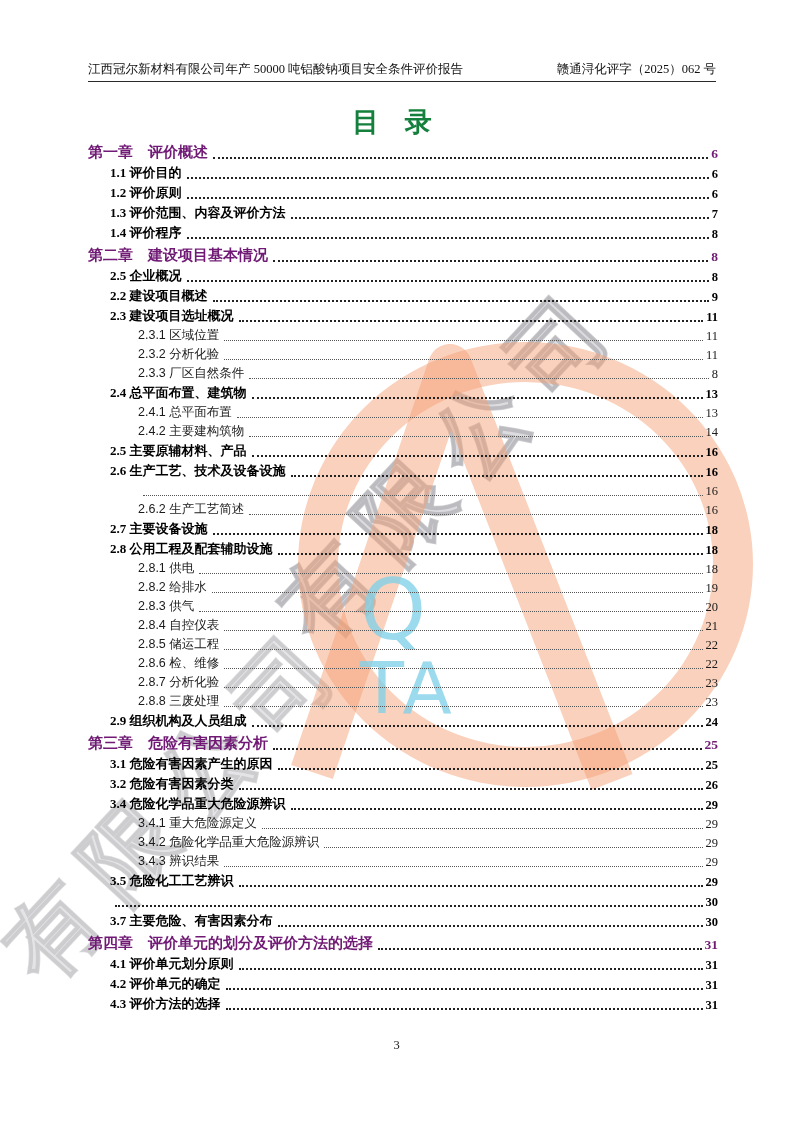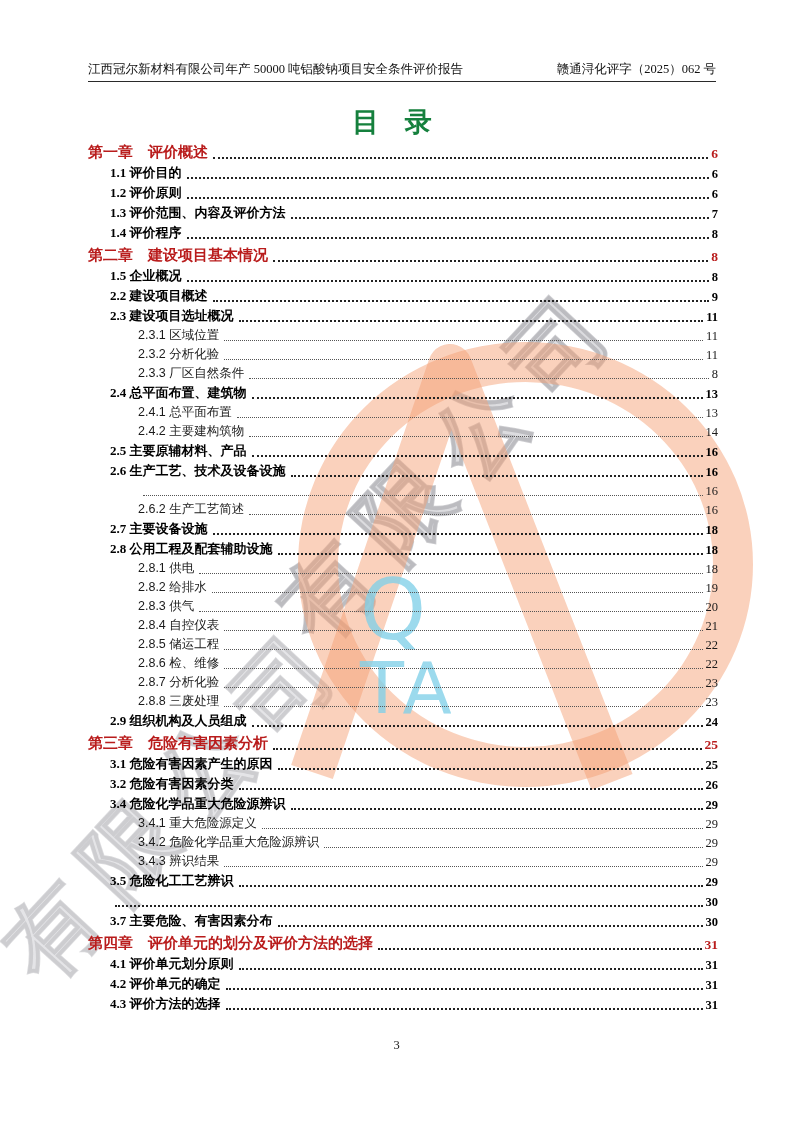--- a/index.html
+++ b/index.html
@@ -48,21 +48,21 @@
     position:absolute; left:0; top:92px; width:793px;
     text-align:center; font-family:"Liberation Sans", sans-serif;
     font-weight:bold; font-size:27px; letter-spacing:9px; color:#15803d;margin-top:12px;
   }
   .toc { position:absolute; left:88px; top:139px; width:630px; }
   .toc-row { display:flex; align-items:flex-end; }
   .toc-row .dots { flex:1; margin:0 3px 3px 5px; }
   .toc-row .pg { flex:none; }
   .lvl1 {
     height:23px; font-family:"Liberation Sans", sans-serif;
-    font-weight:bold; font-size:15px; color:#b91c1c;
+    font-weight:bold; font-size:15px; color:#701a75;
   }
   .lvl1 .dots { border-bottom:2px dotted #222; }
   .lvl1 .pg { font-size:13.5px; font-weight:bold; font-family:"Liberation Serif", serif; }
   .lvl2 {
     height:20px; padding-left:22px;
     font-family:"Liberation Serif", serif; font-weight:bold; font-size:13px; color:#000;justify-content:center;
   }
   .lvl2 .dots { border-bottom:2px dotted #222; }
   .lvl2 .pg { font-size:12.5px; font-weight:bold; }
   .lvl3 {
@@ -125,21 +125,21 @@
           <span class="lbl">1.4 评价程序</span>
           <span class="dots"></span>
           <span class="pg">8</span>
         </div>
         <div class="toc-row lvl1">
           <span class="lbl">第二章　建设项目基本情况</span>
           <span class="dots"></span>
           <span class="pg">8</span>
         </div>
         <div class="toc-row lvl2">
-          <span class="lbl">1.5 企业概况</span>
+          <span class="lbl">2.5 企业概况</span>
           <span class="dots"></span>
           <span class="pg">8</span>
         </div>
         <div class="toc-row lvl2">
           <span class="lbl">2.2 建设项目概述</span>
           <span class="dots"></span>
           <span class="pg">9</span>
         </div>
         <div class="toc-row lvl2">
           <span class="lbl">2.3 建设项目选址概况</span>

